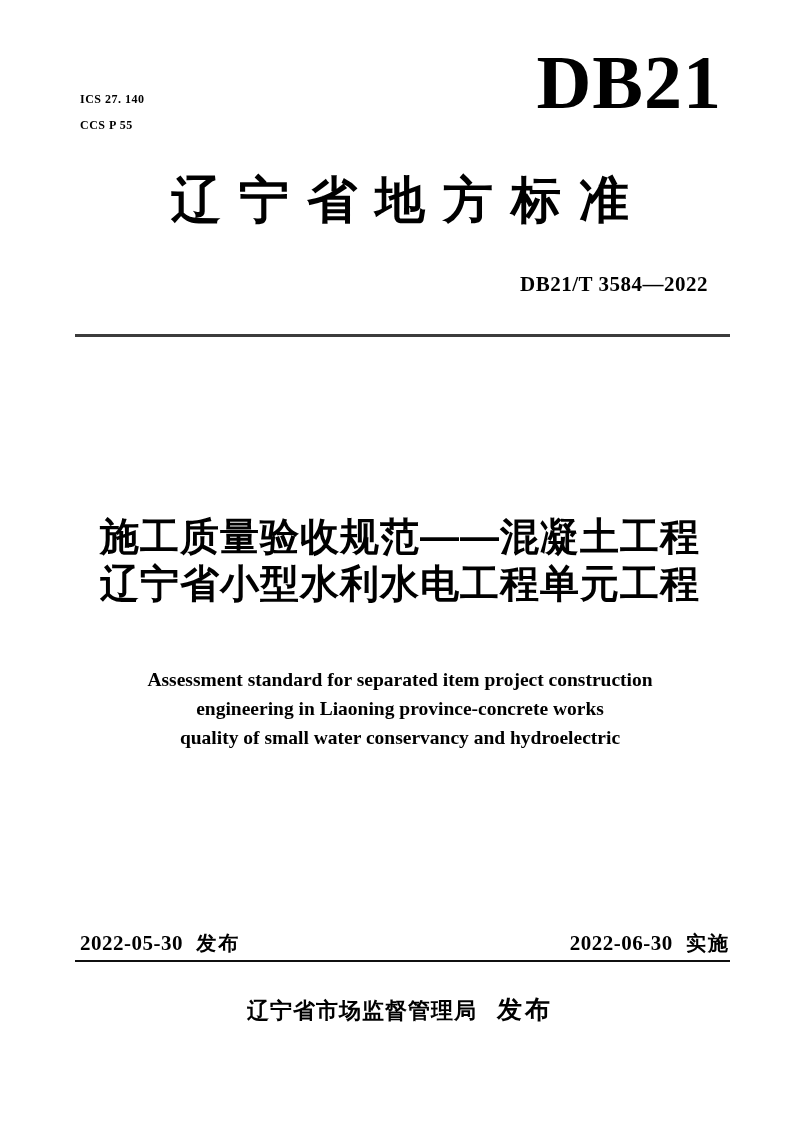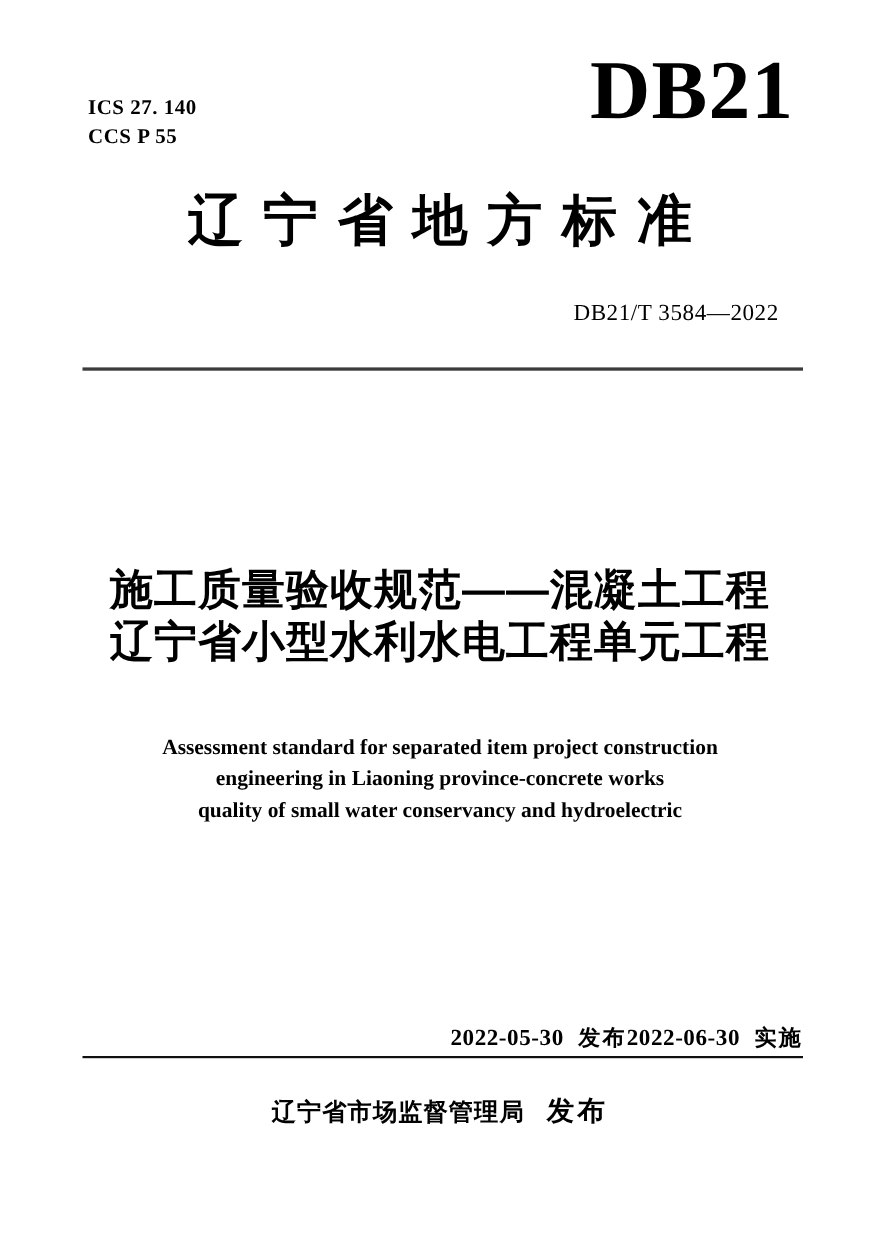--- a/index.html
+++ b/index.html
@@ -16,21 +16,21 @@
     font-family: "Liberation Serif", "DejaVu Serif", serif;
     overflow: hidden;
   }
 
   
   .ics-block {
     position: absolute;
     left: 80px;
     top: 86px;
     font-weight: bold;
-    font-size: 19px;
+    font-size: 12px;
     line-height: 26px;
     letter-spacing: 0.5px;
   }
 
   
   .db-logo {
     position: absolute;
     right: 78px;
     top: 44px;
     font-family: "Liberation Serif", "DejaVu Serif", serif;
@@ -55,21 +55,21 @@
     padding-left: 18px;
     box-sizing: border-box;
     white-space: nowrap;
   }
 
   
   .standard-code {
     position: absolute;
     right: 92px;
     top: 272px;
-    font-weight: normal;
+    font-weight: bold;
     font-size: 21px;
     letter-spacing: 0.5px;
   }
 
   .rule-top {
     position: absolute;
     left: 75px;
     top: 334px;
     width: 655px;
     height: 3px;
@@ -105,25 +105,24 @@
     margin-top: 28px;
   }
 
   
   .dates-row {
     position: absolute;
     left: 80px;
     right: 70px;
     top: 930px;
     display: flex;
-    justify-content: flex-end;
+    justify-content: space-between;
     align-items: baseline;
     font-weight: bold;
     font-size: 21px;
-    margin-left: 26px;
   }
   .date-item { white-space: nowrap; }
   .date-value {
     font-family: "Liberation Serif", "DejaVu Serif", serif;
     letter-spacing: 0.5px;
   }
   .date-label {
     font-family: "Liberation Sans", "DejaVu Sans", sans-serif;
     font-size: 20px;
     margin-left: 8px;

